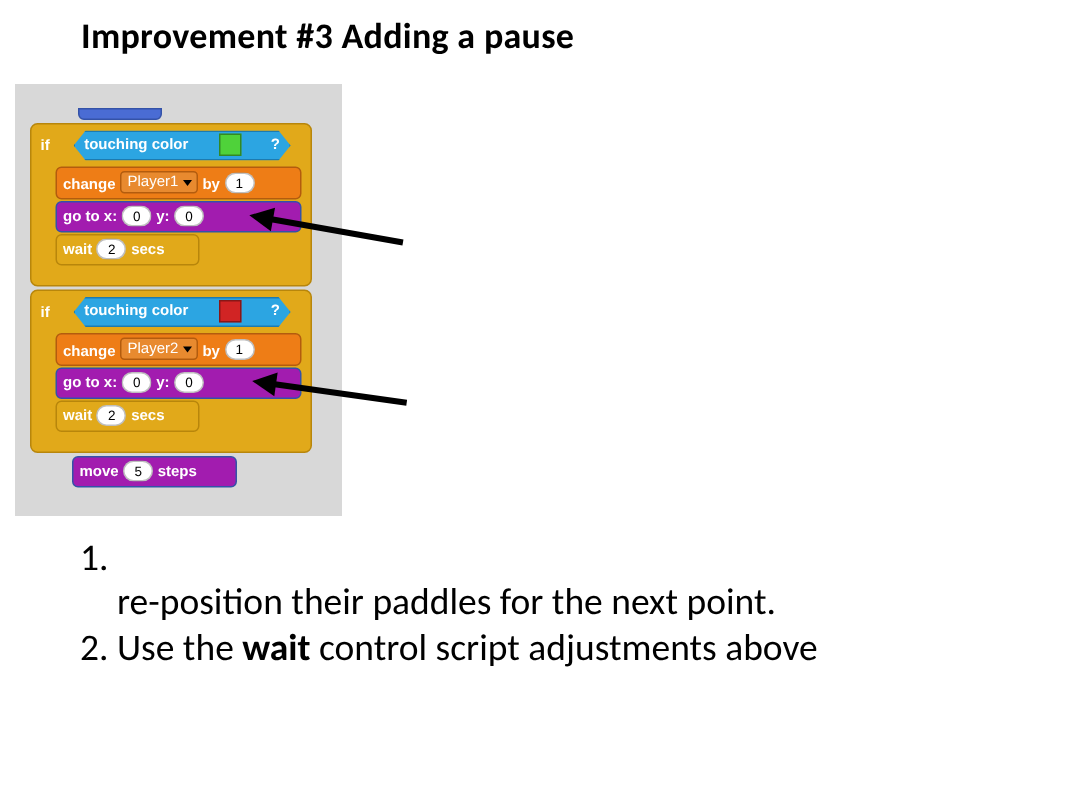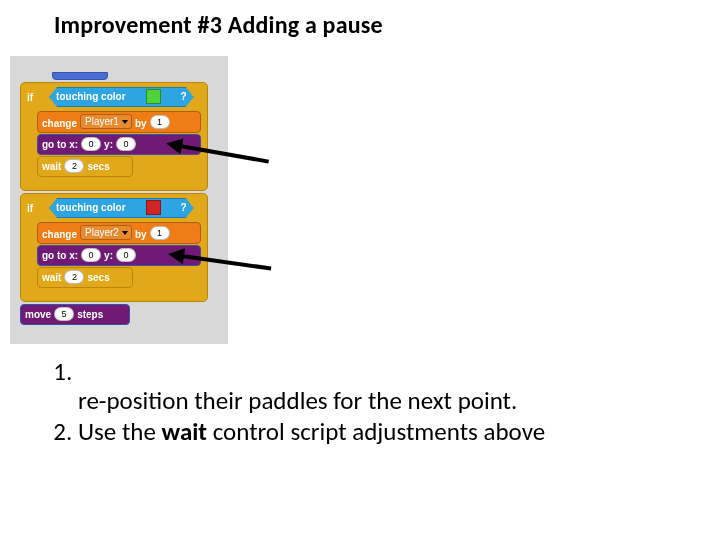--- a/index.html
+++ b/index.html
@@ -61,21 +61,21 @@
     background: #ee7d16;
     border: 1px solid #b35c0e;
     border-radius: 4px;
     padding: 2px 4px 3px 4px;
     display: flex;
     align-items: flex-end;
     gap: 3px;
     margin-bottom: 1px;
   }
   .motion-block {       
-    background: #701a75;
+    background: #a21caf;
     border: 1px solid #3452a8;
     border-radius: 4px;
     padding: 2px 4px 3px 4px;
     display: flex;
     align-items: center;
     gap: 3px;
     margin-bottom: 1px;
   }
   .control-block {      
     background: #e1a91a;
@@ -250,21 +250,21 @@
         </div>
         <div class="control-block" style="width:86px;">
           <span>wait</span>
           <span class="num-input">2</span>
           <span>secs</span>
         </div>
       </div>
       <div class="c-foot"></div>
     </div>
 
-    <div class="motion-block" style="width:100px;">
+    <div class="motion-block" style="width:100px;margin-left:28px;">
       <span>move</span>
       <span class="num-input">5</span>
       <span>steps</span>
     </div>
 
   </div>
 </div>
 
 <div class="arrow" style="left:180px; top:144px; width:90px; transform:rotate(10deg); transform-origin:left center;"></div>
 <div class="arrow" style="left:182px; top:254px; width:90px; transform:rotate(8deg); transform-origin:left center;"></div>

